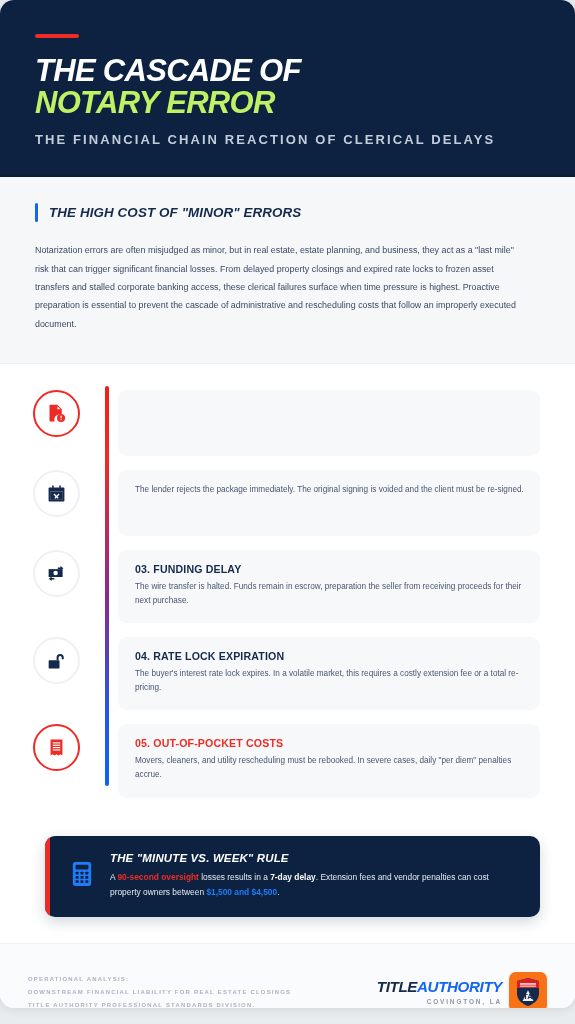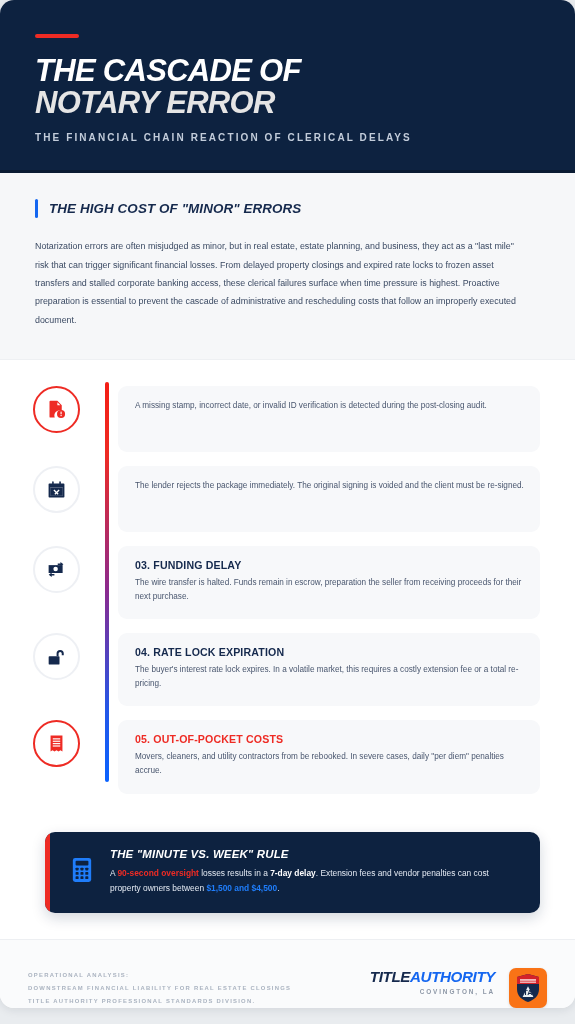--- a/index.html
+++ b/index.html
@@ -37,24 +37,24 @@
   }
   .title-line {
     font-size: 31px;
     line-height: 1.02;
     font-weight: 900;
     font-style: italic;
     letter-spacing: -0.7px;
     color: #ffffff;
     text-transform: uppercase;
   }
-  .title-line.accent { color: #e5e5e5; }
+  .title-line.accent { color: #bef264; }
   .header-sub {
     margin-top: 14px;
-    font-size: 10px;
+    font-size: 13px;
     font-weight: 700;
     letter-spacing: 2.1px;
     color: #c2ccda;
     text-transform: uppercase;
   }
   .header-edge {
     position: absolute;
     left: 0; right: 0; bottom: 0;
     height: 3px;
     background: #0a1b33;
@@ -205,21 +205,21 @@
     min-height: 92px;
   }
   .foot-lines { display: flex; flex-direction: column; gap: 7px; }
   .foot-line {
     font-size: 5.9px;
     font-weight: 700;
     letter-spacing: 1.25px;
     color: #aab3c0;
     text-transform: uppercase;
   }
-  .brand { display: flex; gap: 14px; }
+  .brand { display: flex; align-items: center; gap: 7px; }
   .brand-text { text-align: right; }
   .brand-name {
     font-size: 15.2px;
     font-weight: 900;
     font-style: italic;
     letter-spacing: -0.4px;
     white-space: nowrap;
   }
   .brand-name .dk { color: #15294d; }
   .brand-name .bl { color: #1466f0; }
@@ -267,21 +267,20 @@
         <span>
           <svg width="21" height="21" viewBox="0 0 24 24" fill="#ee2b24">
             <path d="M5 2h8l5 5v6.2a6.2 6.2 0 0 0-8 8H5a1 1 0 0 1-1-1V3a1 1 0 0 1 1-1zm8 1.6V7h3.4L13 3.6z"></path>
             <circle cx="17.2" cy="17.2" r="4.6"></circle>
             <rect x="16.6" y="14.4" width="1.3" height="3.1" fill="#fff"></rect>
             <rect x="16.6" y="18.3" width="1.3" height="1.3" fill="#fff"></rect>
           </svg>
         </span>
       </div>
       <div class="card">
-        <div class="card-body">A missing stamp, incorrect date, or invalid ID verification is detected during the post-closing audit.</div>
       </div>
     </div>
 
     <div class="step">
       <div class="node">
         <span>
           <svg width="19" height="19" viewBox="0 0 24 24" fill="#15294d">
             <rect x="6.5" y="1.5" width="2" height="4" rx="1"></rect>
             <rect x="15.5" y="1.5" width="2" height="4" rx="1"></rect>
             <path d="M3 4.5h18a1 1 0 0 1 1 1V21a1 1 0 0 1-1 1H3a1 1 0 0 1-1-1V5.5a1 1 0 0 1 1-1zm1 5V20h16V9.5H4z"></path>
@@ -335,21 +334,21 @@
             <path d="M4.5 2h15v20l-2.5-1.6-2.5 1.6-2.5-1.6L9.5 22 7 20.4 4.5 22z"></path>
             <rect x="7.3" y="5.4" width="9.4" height="1.5" fill="#fff"></rect>
             <rect x="7.3" y="8.4" width="9.4" height="1.5" fill="#fff"></rect>
             <rect x="7.3" y="11.4" width="9.4" height="1.5" fill="#fff"></rect>
             <rect x="7.3" y="14.4" width="9.4" height="1.5" fill="#fff"></rect>
           </svg>
         </span>
       </div>
       <div class="card">
         <div class="card-title hot">05. OUT-OF-POCKET COSTS</div>
-        <div class="card-body">Movers, cleaners, and utility contractors from be rebooked. In severe cases, daily "per diem" penalties accrue.</div>
+        <div class="card-body">Movers, cleaners, and utility rescheduling must be rebooked. In severe cases, daily "per diem" penalties accrue.</div>
       </div>
     </div>
   </div>
 
   <div class="callout-wrap">
     <div class="callout">
       <div class="callout-bar"></div>
       <div class="callout-icon">
         <svg width="22" height="26" viewBox="0 0 24 28" fill="#1f7dfa">
           <rect x="2" y="1" width="20" height="26" rx="2.6"></rect>

